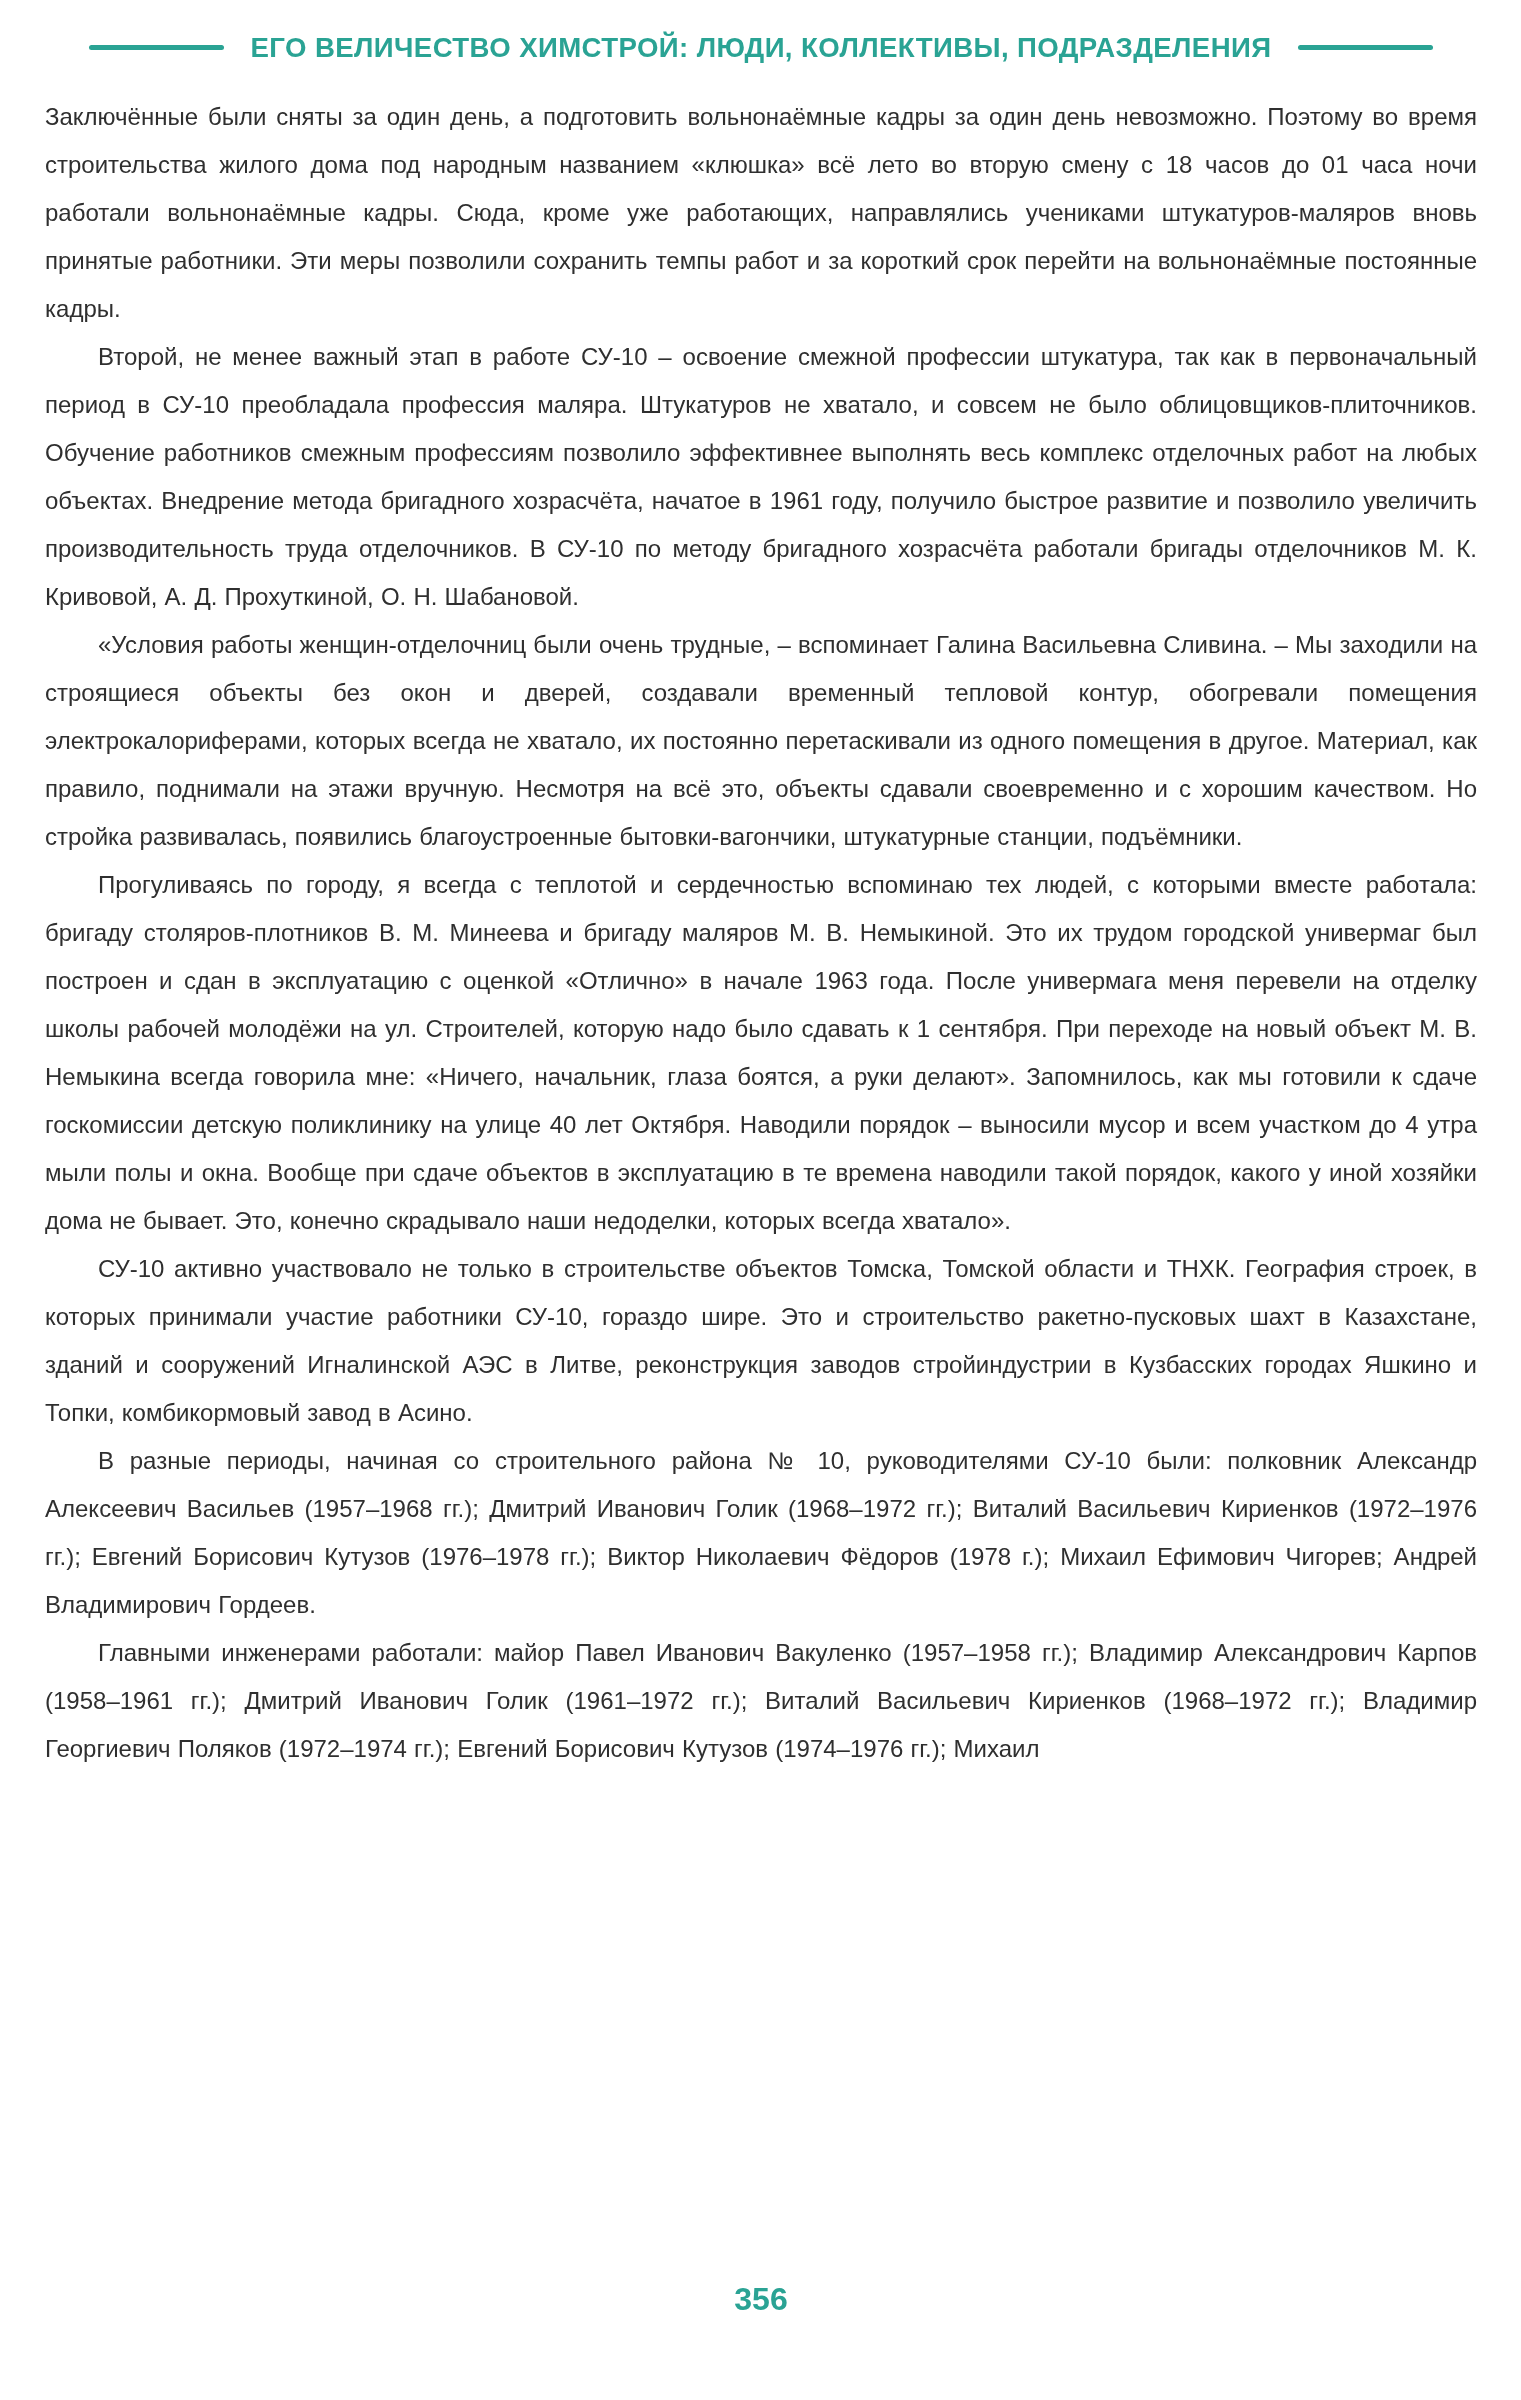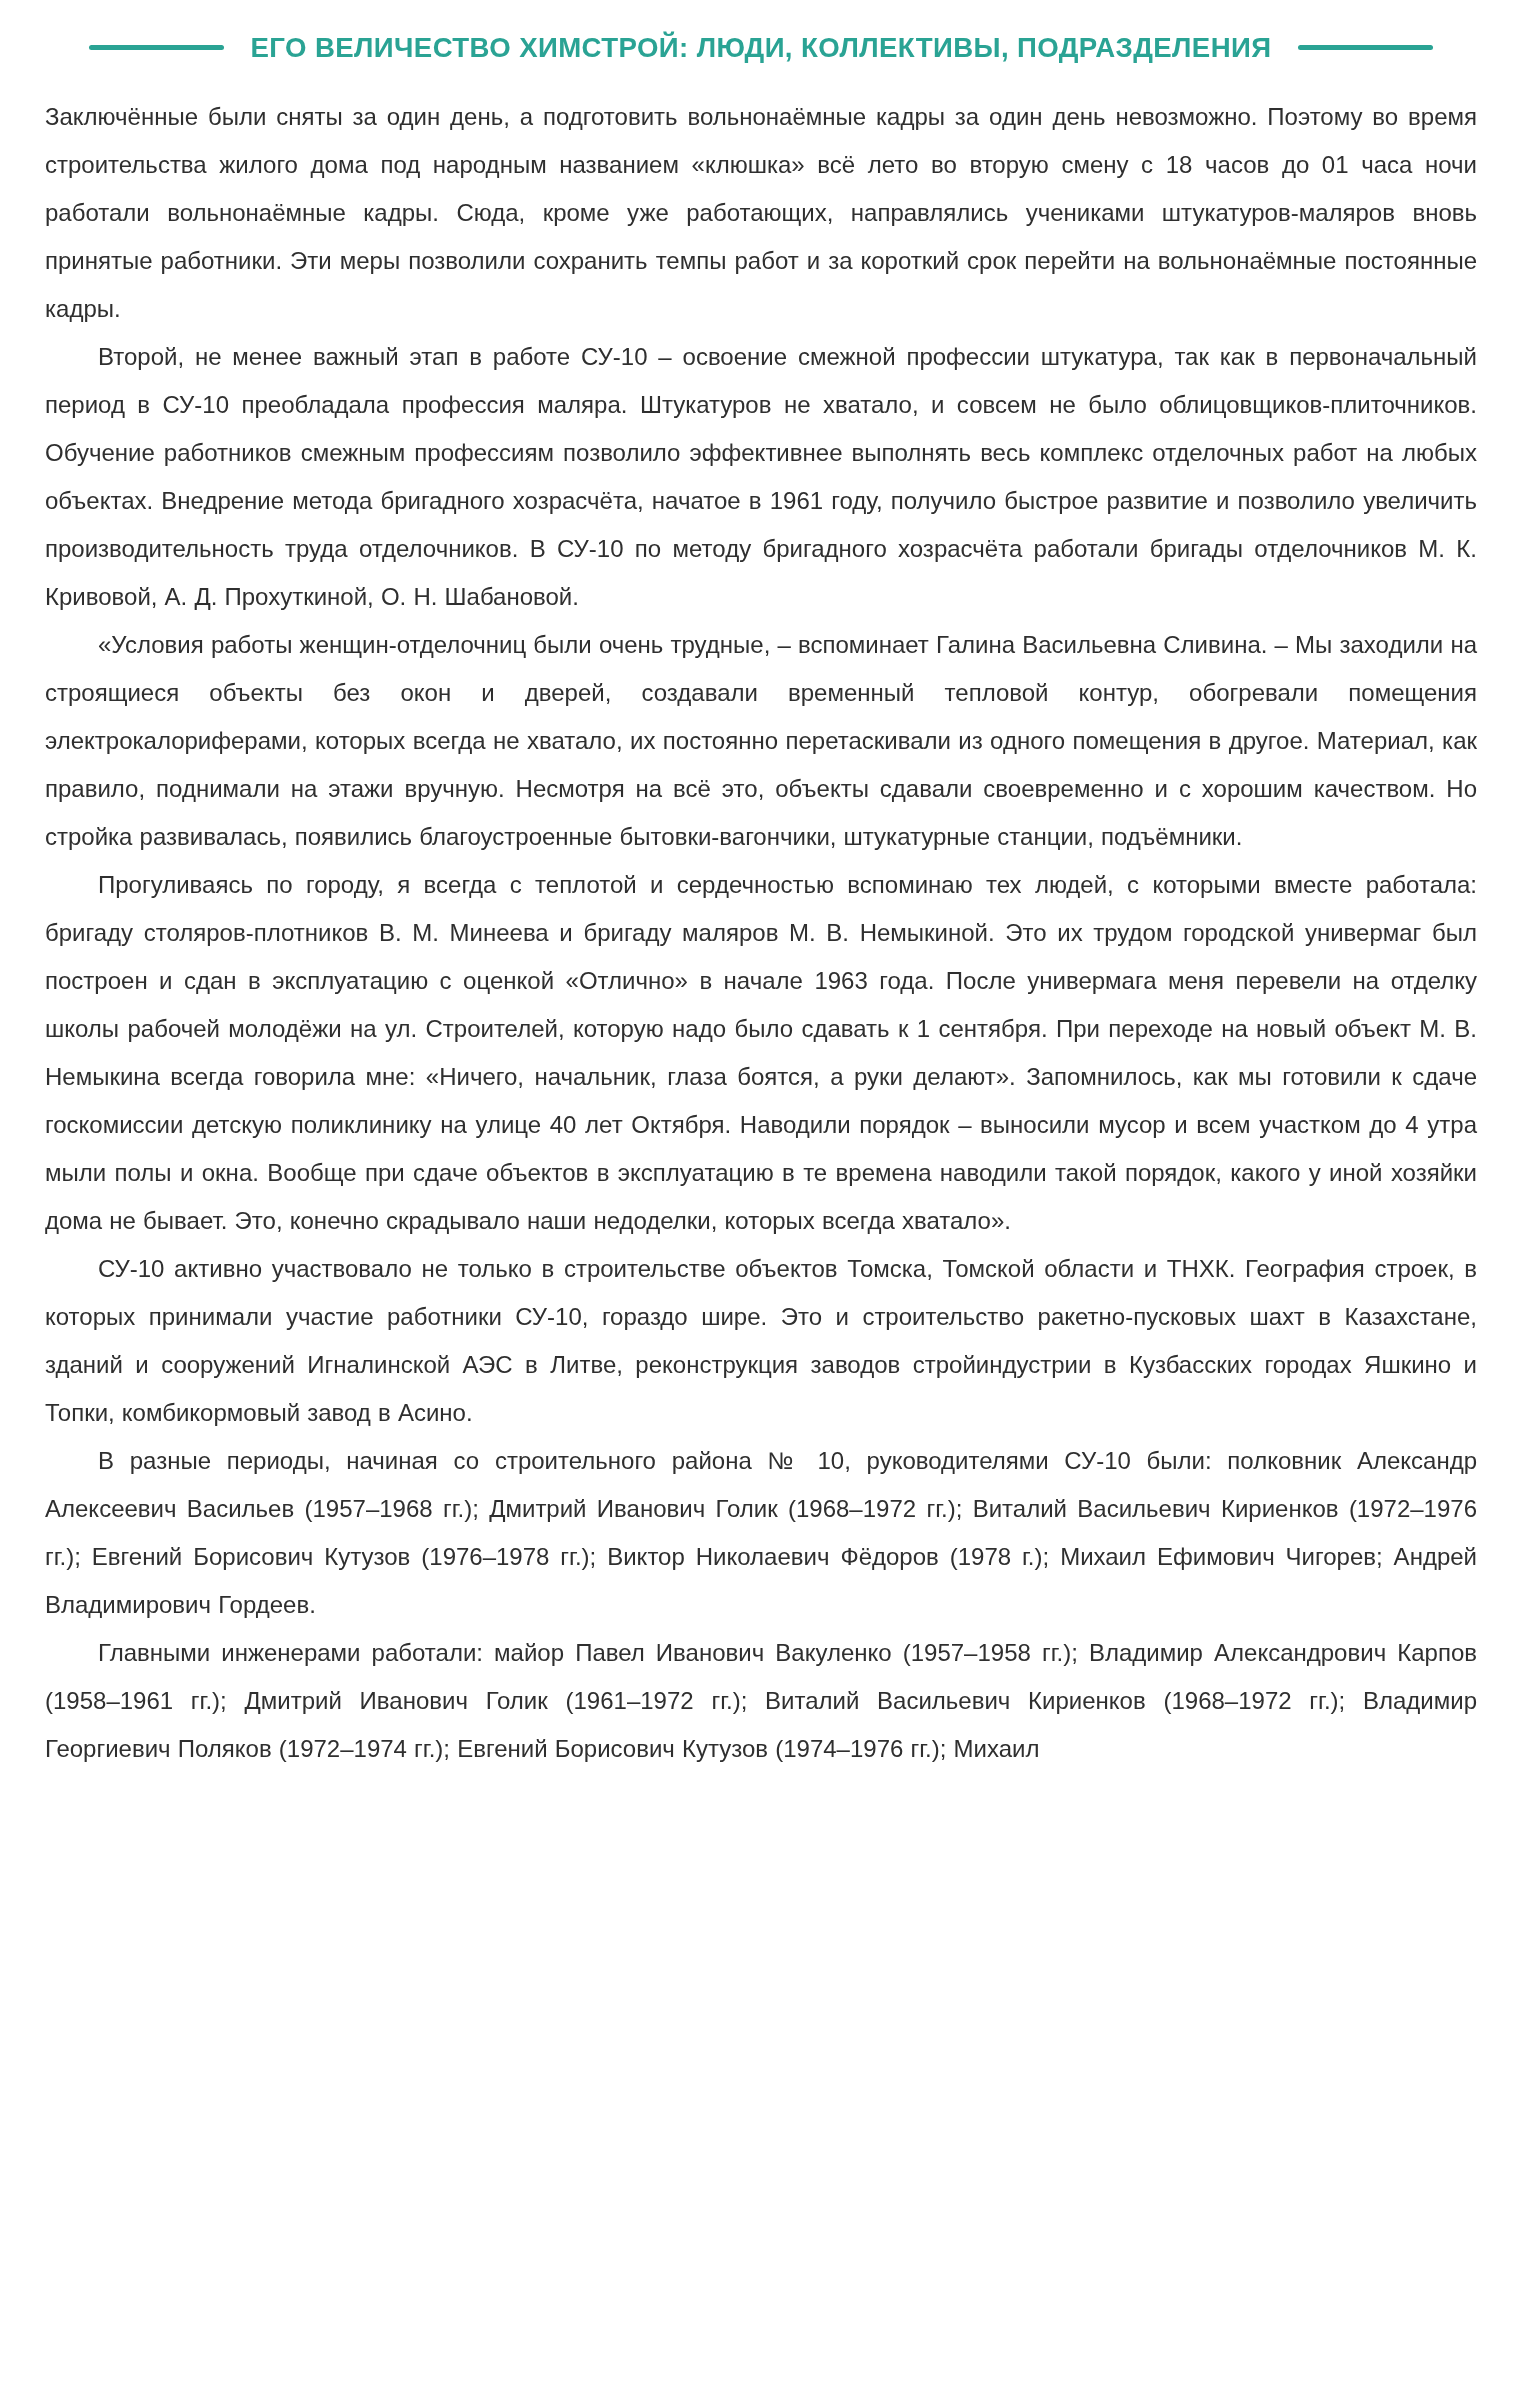--- a/index.html
+++ b/index.html
@@ -13,20 +13,21 @@
     height: 2335px;
     margin: 0 auto;
     box-sizing: border-box;
     padding: 23px 45px 0 45px;
     background: var(--page-bg, #ffffff);
     color: var(--text, #2f2f2f);
     font-family: "Liberation Sans", "DejaVu Sans", sans-serif;
     display: flex;
     flex-direction: column;
     overflow: hidden;
+    justify-content: space-between;
   }
   .chapter-header {
     display: flex;
     align-items: center;
     justify-content: center;
     gap: 27px;
     margin: 7.6px 0 28.5px 0;
   }
   .header-rule {
     flex: 0 0 auto;
@@ -86,15 +87,18 @@
   <div class="page-body">
     <p class="no-indent">Заключённые были сняты за один день, а подготовить вольнонаёмные кадры за один день невозможно. Поэтому во время строительства жилого дома под народным названием «клюшка» всё лето во вторую смену с 18 часов до 01 часа ночи работали вольнонаёмные кадры. Сюда, кроме уже работающих, направлялись учениками штукатуров-маляров вновь принятые работники. Эти меры позволили сохранить темпы работ и за короткий срок перейти на вольнонаёмные постоянные кадры.</p>
     <p>Второй, не менее важный этап в работе СУ-10 – освоение смежной профессии штукатура, так как в первоначальный период в СУ-10 преобладала профессия маляра. Штукатуров не хватало, и совсем не было облицовщиков-плиточников. Обучение работников смежным профессиям позволило эффективнее выполнять весь комплекс отделочных работ на любых объектах. Внедрение метода бригадного хозрасчёта, начатое в 1961 году, получило быстрое развитие и позволило увеличить производительность труда отделочников. В СУ-10 по методу бригадного хозрасчёта работали бригады отделочников М. К. Кривовой, А. Д. Прохуткиной, О. Н. Шабановой.</p>
     <p>«Условия работы женщин-отделочниц были очень трудные, – вспоминает Галина Васильевна Сливина. – Мы заходили на строящиеся объекты без окон и дверей, создавали временный тепловой контур, обогревали помещения электрокалориферами, которых всегда не хватало, их постоянно перетаскивали из одного помещения в другое. Материал, как правило, поднимали на этажи вручную. Несмотря на всё это, объекты сдавали своевременно и с хорошим качеством. Но стройка развивалась, появились благоустроенные бытовки-вагончики, штукатурные станции, подъёмники.</p>
     <p>Прогуливаясь по городу, я всегда с теплотой и сердечностью вспоминаю тех людей, с которыми вместе работала: бригаду столяров-плотников В. М. Минеева и бригаду маляров М. В. Немыкиной. Это их трудом городской универмаг был построен и сдан в эксплуатацию с оценкой «Отлично» в начале 1963 года. После универмага меня перевели на отделку школы рабочей молодёжи на ул. Строителей, которую надо было сдавать к 1 сентября. При переходе на новый объект М. В. Немыкина всегда говорила мне: «Ничего, начальник, глаза боятся, а руки делают». Запомнилось, как мы готовили к сдаче госкомиссии детскую поликлинику на улице 40 лет Октября. Наводили порядок – выносили мусор и всем участком до 4 утра мыли полы и окна. Вообще при сдаче объектов в эксплуатацию в те времена наводили такой порядок, какого у иной хозяйки дома не бывает. Это, конечно скрадывало наши недоделки, которых всегда хватало».</p>
     <p>СУ-10 активно участвовало не только в строительстве объектов Томска, Томской области и ТНХК. География строек, в которых принимали участие работники СУ-10, гораздо шире. Это и строительство ракетно-пусковых шахт в Казахстане, зданий и сооружений Игналинской АЭС в Литве, реконструкция заводов стройиндустрии в Кузбасских городах Яшкино и Топки, комбикормовый завод в Асино.</p>
     <p>В разные периоды, начиная со строительного района № 10, руководителями СУ-10 были: полковник Александр Алексеевич Васильев (1957–1968 гг.); Дмитрий Иванович Голик (1968–1972 гг.); Виталий Васильевич Кириенков (1972–1976 гг.); Евгений Борисович Кутузов (1976–1978 гг.); Виктор Николаевич Фёдоров (1978 г.); Михаил Ефимович Чигорев; Андрей Владимирович Гордеев.</p>
     <p>Главными инженерами работали: майор Павел Иванович Вакуленко (1957–1958 гг.); Владимир Александрович Карпов (1958–1961 гг.); Дмитрий Иванович Голик (1961–1972 гг.); Виталий Васильевич Кириенков (1968–1972 гг.); Владимир Георгиевич Поляков (1972–1974 гг.); Евгений Борисович Кутузов (1974–1976 гг.); Михаил</p>
   </div>
 
+  <div class="page-footer">
+    <span class="page-number">356</span>
+  </div>
 
 </div>
 
 
 </body></html>

